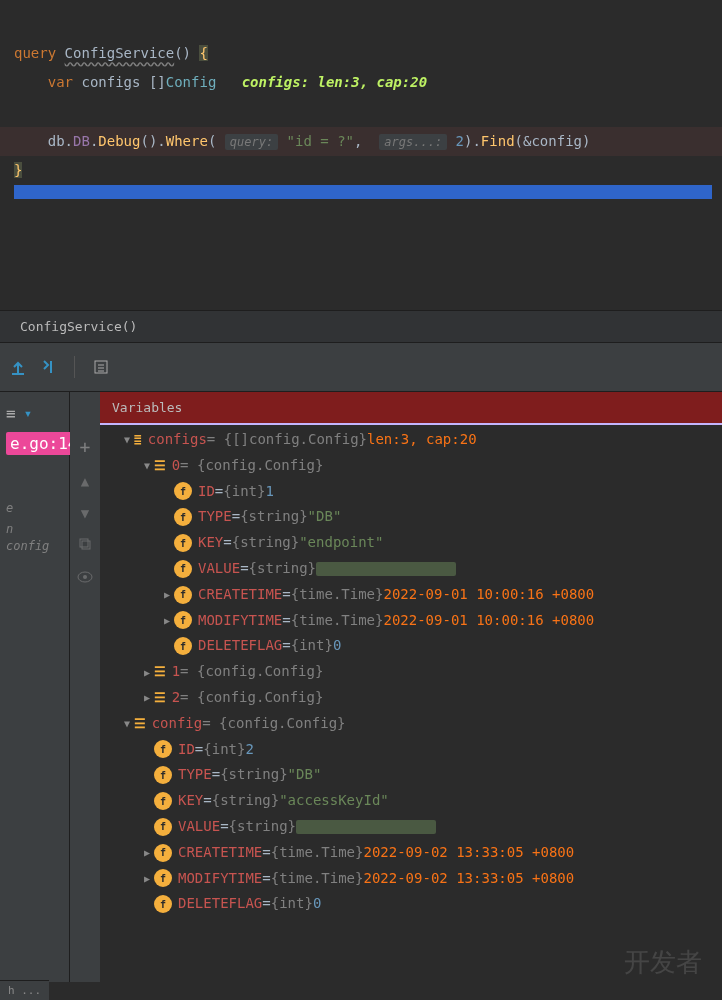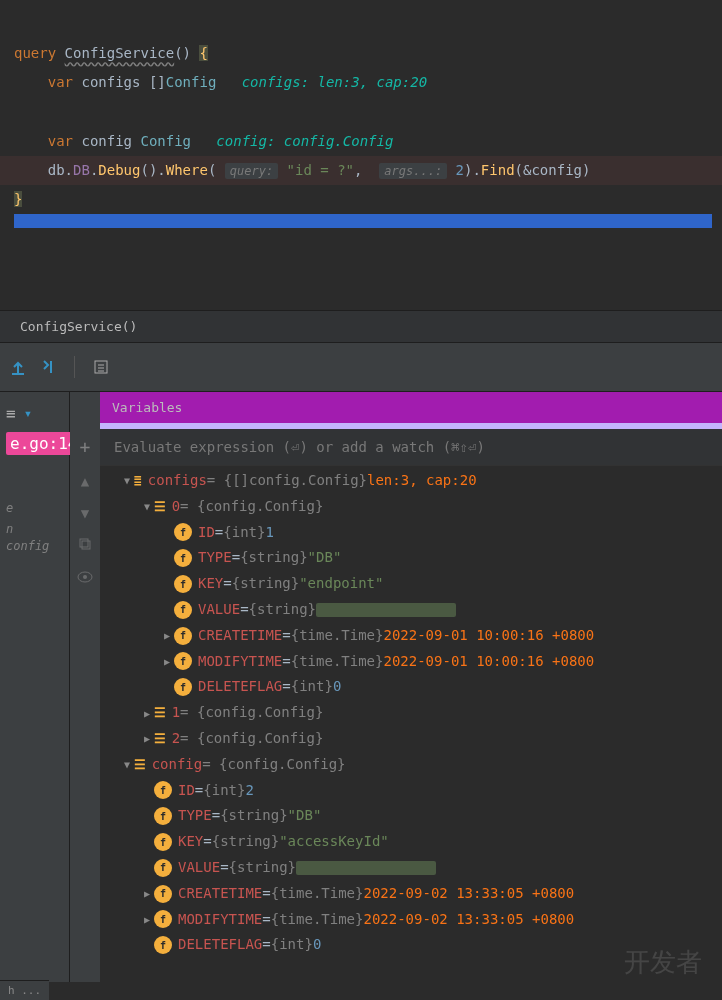--- a/index.html
+++ b/index.html
@@ -19,21 +19,21 @@
   position: relative;
 }
 .code-line {
   padding: 2px 14px;
   line-height: 1.8;
   white-space: pre;
 }
 .kw { color: #cc7832; }
 .func-name { color: #a9b7c6; text-decoration: underline wavy #808080; text-underline-offset: 3px; }
 .type { color: #6fafbd; }
-.comment { color: #14b8a6; font-style: italic; }
+.comment { color: #bef264; font-style: italic; font-weight: bold; }
 .ident { color: #a9b7c6; }
 .str { color: #6a8759; }
 .num { color: #6897bb; }
 .method { color: #ffc66d; }
 .prop { color: #9876aa; }
 .dots { color: #808080; background: #3c3f41; padding: 0 4px; border-radius: 2px; }
 .param-hint { color: #787878; background: #3c4043; padding: 1px 5px; font-style: italic; font-size: 12px; border-radius: 2px; }
 .brace-hl { background: #4a4e3e; color: #ffc66d; }
 .highlight-line { background: #3a2f2f; }
 .blue-bar { background: #2f65ca; height: 14px; margin: 0 10px 0 14px; }
@@ -90,25 +90,25 @@
   background: #3c3f41;
   display: flex;
   flex-direction: column;
   align-items: center;
   padding-top: 44px;
   gap: 16px;
 }
 .side-icon { cursor: pointer; opacity: 0.6; }
 .vars-panel { flex: 1; background: #2b2b2b; display: flex; flex-direction: column; }
 .vars-header {
-  background: #a21caf;
+  background: #7f1d1d;
   padding: 8px 12px;
   color: #bbb;
   font-size: 13px;
-  border-bottom: 6px solid #c4b5fd;
+  border-bottom: 2px solid #c4b5fd;
 }
 .eval-row {
   padding: 10px 14px;
   color: #787878;
   font-family: monospace;
   font-size: 14px;
   border-bottom: 1px solid #323232;
   background: #313335;
 }
 .tree { padding: 2px 0; overflow-y: auto; flex: 1; }
@@ -160,21 +160,20 @@
 }
 </style>
 </head>
 <body>
 
 <div class="editor">
   <div class="code-line">&nbsp;</div>
   <div class="code-line"><span class="kw">query</span> <span class="func-name">ConfigService</span><span class="ident">()</span> <span class="brace-hl">{</span></div>
   <div class="code-line">    <span class="kw">var</span> <span class="ident">configs</span> <span class="ident">[]</span><span class="type">Config</span>   <span class="comment">configs: len:3, cap:20</span></div>
   <div class="code-line">&nbsp;</div>
-  <div class="code-line">    <span class="kw">var</span> <span class="ident">config</span> <span class="type">Config</span>   <span class="comment">config: config.Config</span></div>
   <div class="code-line highlight-line">    <span class="ident">db</span>.<span class="prop">DB</span>.<span class="method">Debug</span><span class="ident">().</span><span class="method">Where</span><span class="ident">( </span><span class="param-hint">query:</span> <span class="str">"id = ?"</span><span class="ident">,  </span><span class="param-hint">args...:</span> <span class="num">2</span><span class="ident">).</span><span class="method">Find</span><span class="ident">(&amp;config)</span></div>
   <div class="code-line"><span class="brace-hl">}</span></div>
   <div class="blue-bar"></div>
 </div>
 
 <div class="breadcrumb">ConfigService()</div>
 
 <div class="toolbar">
   <span class="tb-icon">
       <svg width="16" height="16" viewBox="0 0 16 16">
@@ -220,21 +219,20 @@
           <rect x="2" y="2" width="8" height="8" stroke="#888" fill="none"></rect>
           <rect x="4" y="4" width="8" height="8" stroke="#888" fill="none"></rect>
         </svg></span>
     <span class="side-icon"><svg width="16" height="12" viewBox="0 0 16 12">
           <ellipse cx="8" cy="6" rx="7" ry="5" stroke="#888" fill="none"></ellipse>
           <circle cx="8" cy="6" r="2" fill="#888"></circle>
         </svg></span>
   </div>
   <div class="vars-panel">
     <div class="vars-header">Variables</div>
-    <div class="eval-row">Evaluate expression (⏎) or add a watch (⌘⇧⏎)</div>
     <div class="tree">
 
       <div class="tree-row" style="padding-left:20px;">
           <span class="arrow down"></span>
           <span class="slot-list">≣</span>
           <span class="var-name">configs</span>
           <span class="var-type"> = {[]config.Config} </span>
           <span class="var-val-plain">len:3, cap:20</span>
         </div>
 

